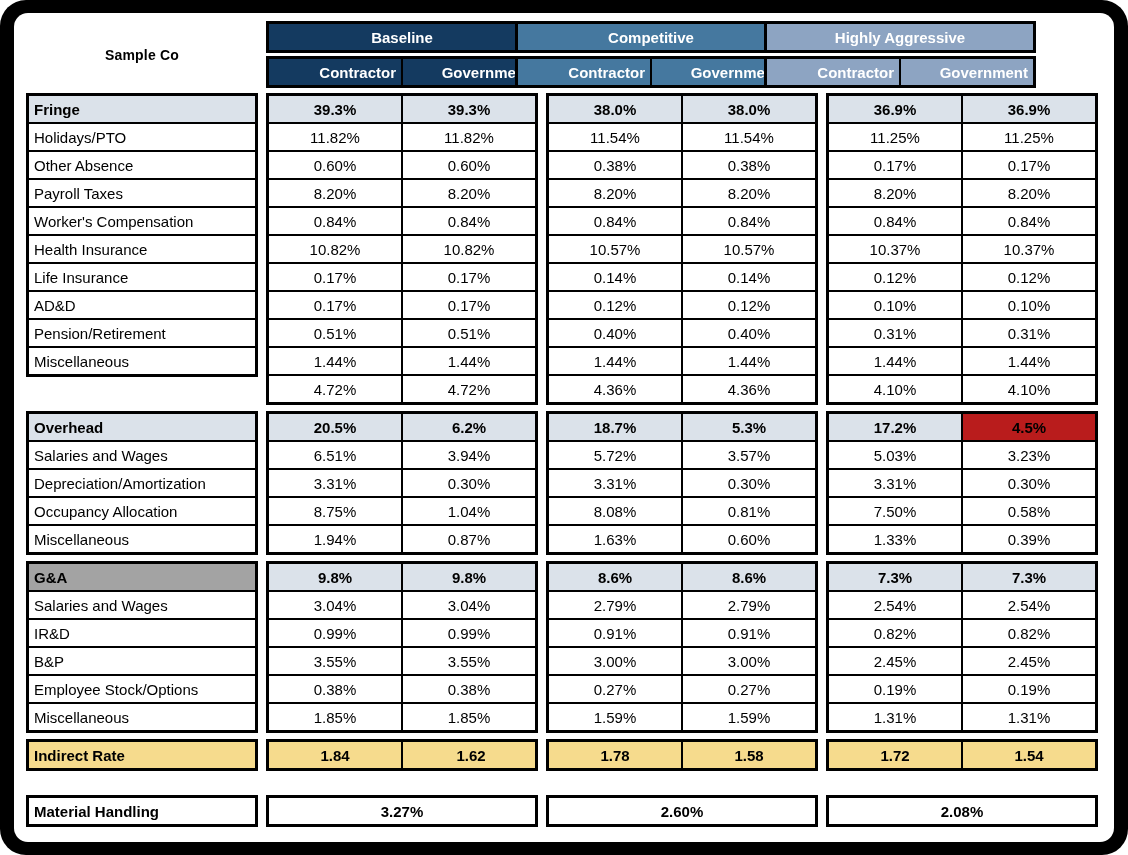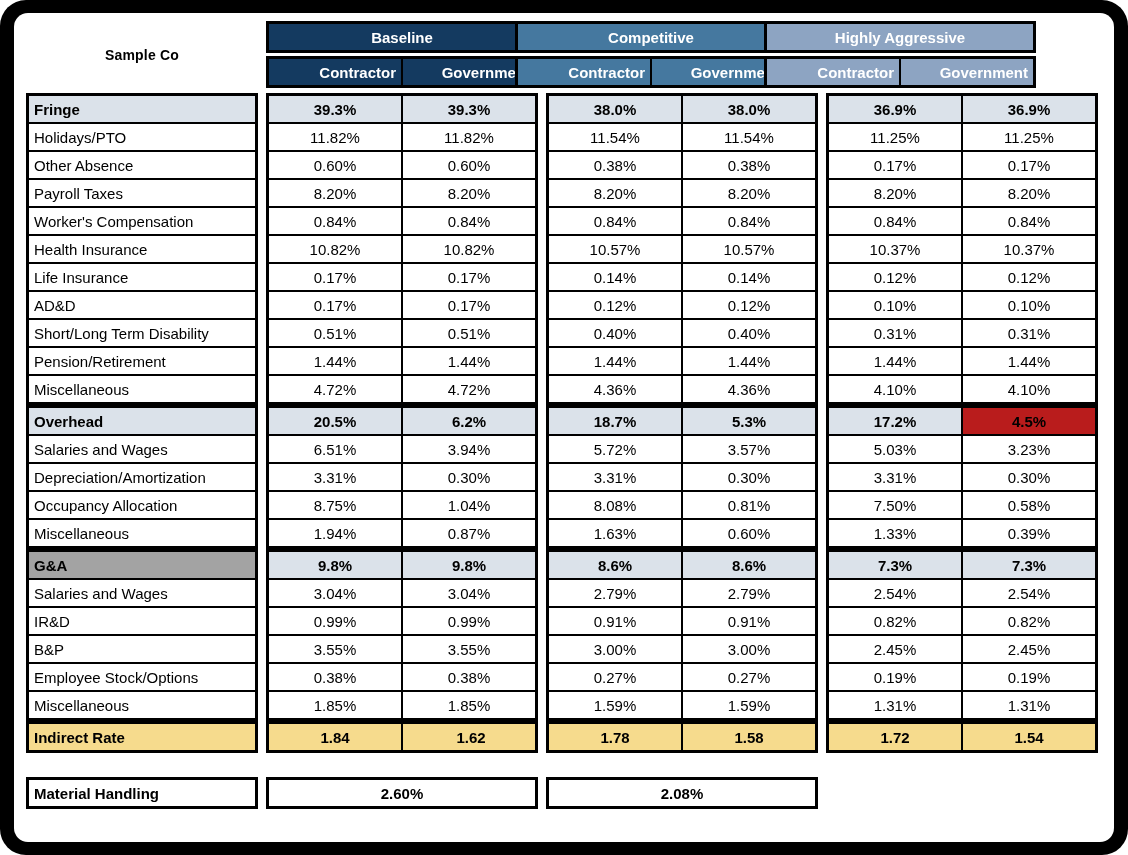--- a/index.html
+++ b/index.html
@@ -32,21 +32,21 @@
 
   td.band   { color:#fff; font-weight:bold; text-align:center; font-size:16px; height:24px; }
   td.colhead{ color:#fff; font-weight:bold; text-align:right; font-size:16px; height:27px; }
 
   td.sec { font-weight:bold; font-size:15.5px; }
   td.lab { font-size:15px; }
   td.tot { font-weight:bold; text-align:center; }
   td.val { text-align:center; padding:0 2px; }
   td.bold { font-weight:bold; }
 
-  .section-row { display:flex; gap:8px; margin-bottom:0; align-items:flex-start; }
+  .section-row { display:flex; gap:8px; margin-bottom:6px; align-items:flex-start; }
   .material-row { margin-top:24px; margin-bottom:0; }
 </style>
 </head>
 <body>
 
 <div class="frame">
   <div class="panel">
 
     <div class="header-row">
       <div class="title-box">Sample Co</div>
@@ -127,23 +127,20 @@
               <tr>
                 <td class="lab">Health Insurance</td>
               </tr>
               <tr>
                 <td class="lab">Life Insurance</td>
               </tr>
               <tr>
                 <td class="lab">AD&amp;D</td>
               </tr>
               <tr>
-                <td class="lab">Short/Long Term Disability</td>
-              </tr>
-              <tr>
                 <td class="lab">Pension/Retirement</td>
               </tr>
               <tr>
                 <td class="lab">Miscellaneous</td>
               </tr>
             </tbody>
           </table>
           <table class="t group-t">
             <tbody>
               <tr>
@@ -531,20 +528,27 @@
           <table class="t label-t">
             <tbody>
               <tr>
                 <td class="sec">Material Handling</td>
               </tr>
             </tbody>
           </table>
           <table class="t group-t">
             <tbody>
               <tr>
+                <td class="val bold">3.27%</td>
+              </tr>
+            </tbody>
+          </table>
+          <table class="t group-t">
+            <tbody>
+              <tr>
                 <td class="val bold">2.60%</td>
               </tr>
             </tbody>
           </table>
           <table class="t group-t">
             <tbody>
               <tr>
                 <td class="val bold">2.08%</td>
               </tr>
             </tbody>

